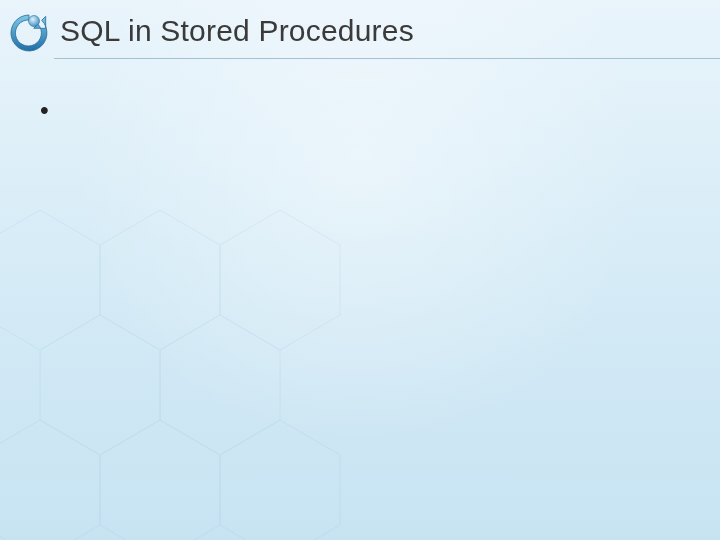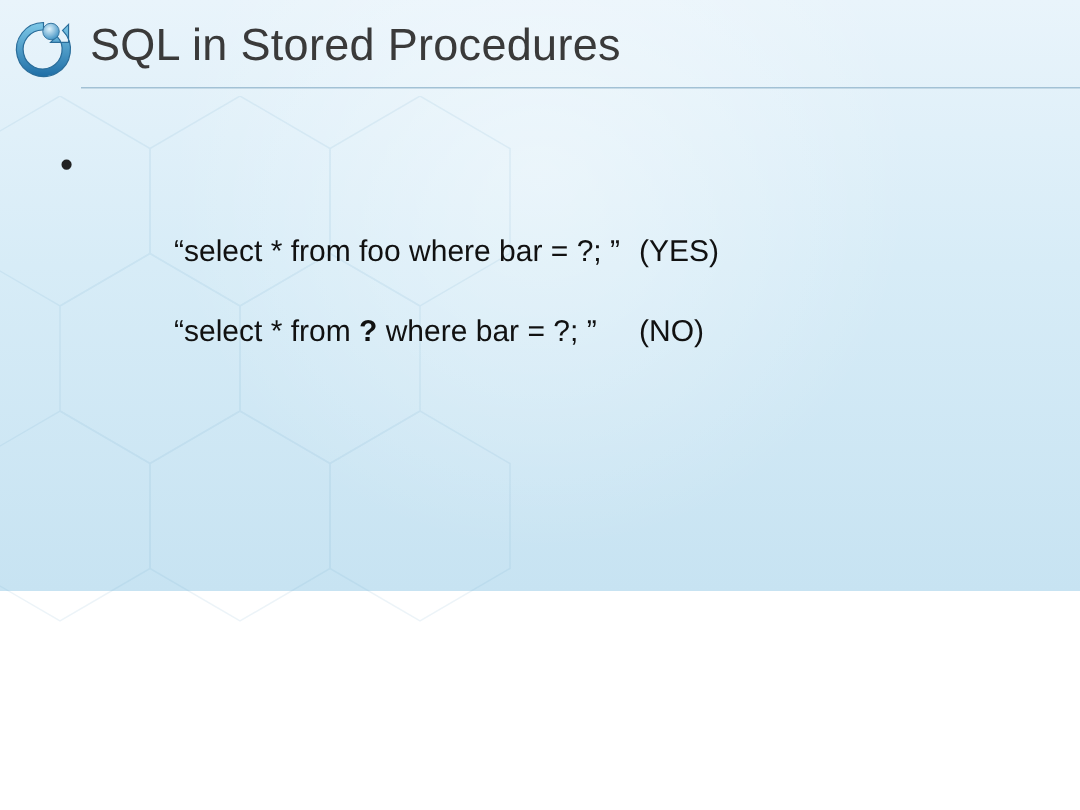--- a/index.html
+++ b/index.html
@@ -6,21 +6,21 @@
     margin: 0;
     padding: 0;
     width: 720px;
     height: 540px;
     font-family: Arial, Helvetica, sans-serif;
     overflow: hidden;
   }
   .slide {
     position: relative;
     width: 720px;
-    height: 394px;
+    height: 540px;
     background:
       radial-gradient(circle at 50% 30%, rgba(255,255,255,0.4) 0%, rgba(255,255,255,0) 55%),
       linear-gradient(to bottom, #e9f4fb 0%, #d7ecf7 45%, #c7e3f2 100%);
     box-sizing: border-box;
   }
 
   
   .title-area {
     position: absolute;
     top: 8px;
@@ -141,27 +141,15 @@
     </div>
     <div class="title-text">SQL in Stored Procedures</div>
     <div class="title-rule"></div>
   </div>
 
   <div class="body">
     <div class="bullet-line">
       <span class="bullet-dot">•</span>
     </div>
 
-    <div class="examples">
-      <div class="ex-row">
-        <span class="ex-code">“select * from foo where bar = ?; ”</span>
-        <span class="ex-tag">(YES)</span>
-      </div>
-      <div class="ex-row">
-        <span class="ex-code">
-          <span>“select * from </span><span class="bold">?</span><span> where bar = ?; ”</span>
-        </span>
-        <span class="ex-tag">(NO)</span>
-      </div>
-    </div>
   </div>
 
 </div>
 
 </body></html>

